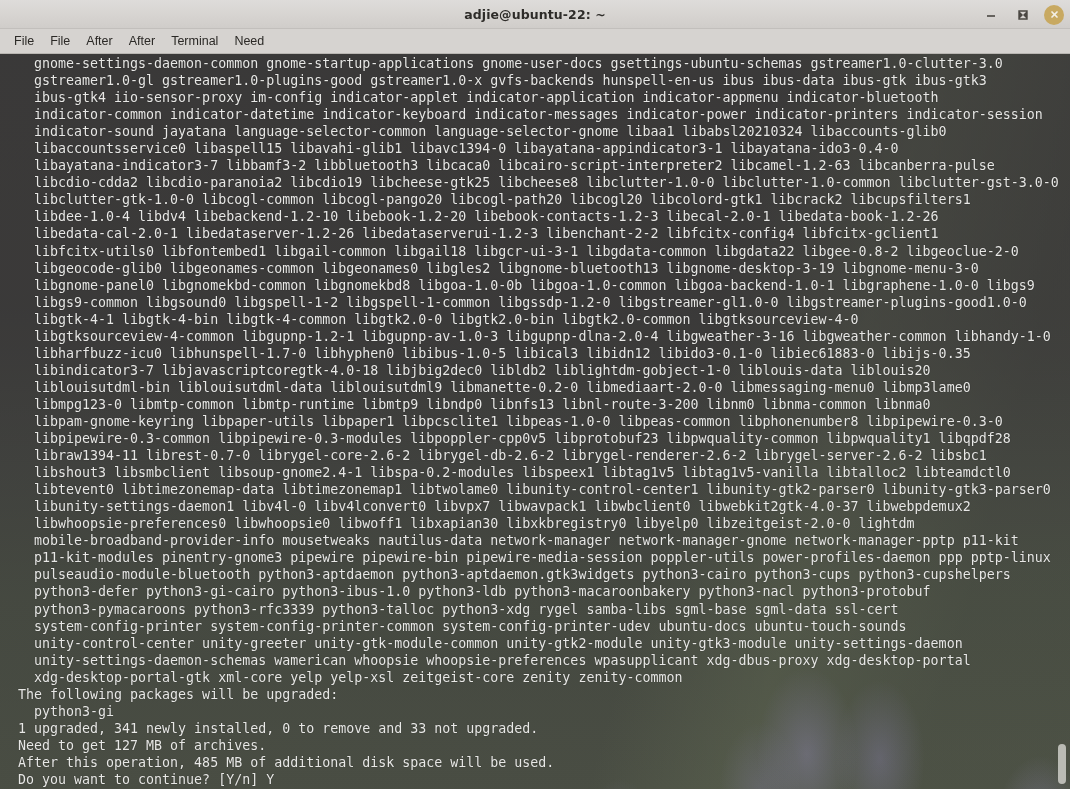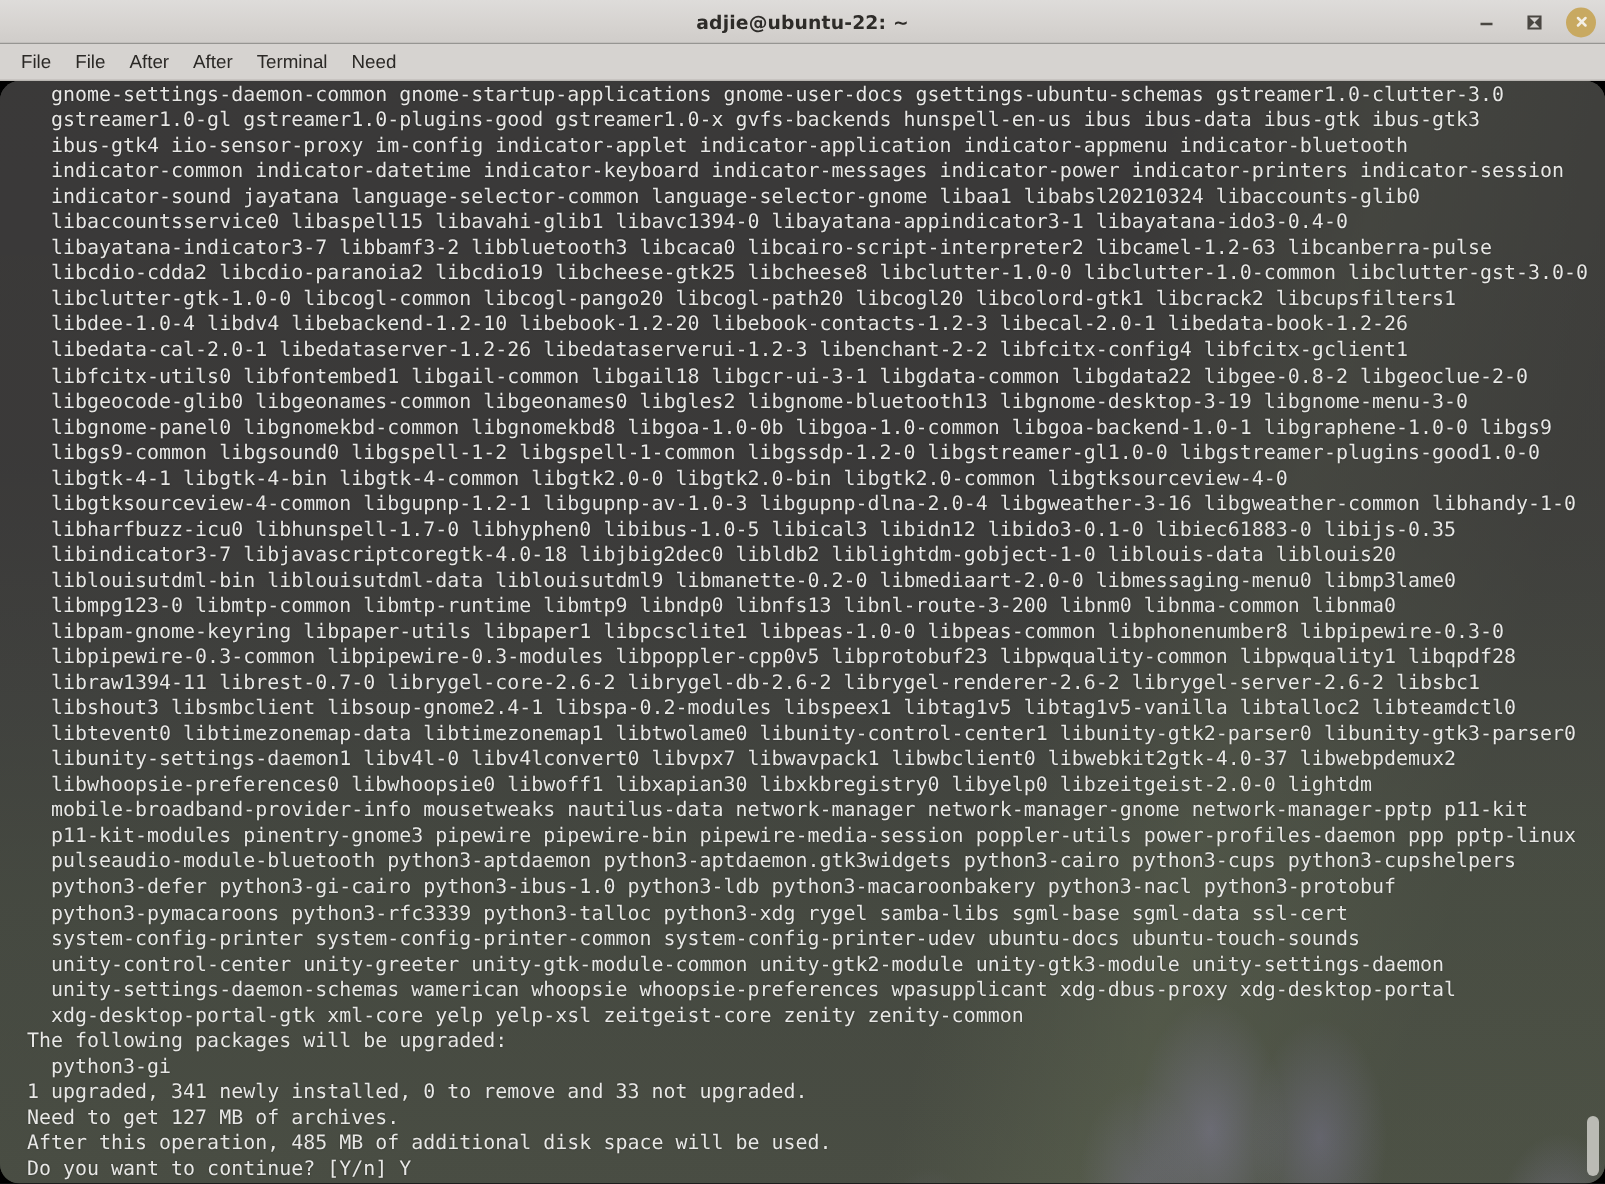--- a/index.html
+++ b/index.html
@@ -92,21 +92,20 @@
     white-space: nowrap;
     user-select: none;
   }
 
   
   #terminal {
     position: relative;
     flex: 1 1 auto;
     overflow: hidden;
     background: #3b3b38;
-    border-radius: 13px;
   }
 
   
   #wallpaper {
     position: absolute;
     inset: 0;
     background:
       radial-gradient(ellipse 70px 120px at 807px 700px, rgba(150,142,186,0.42), rgba(150,142,186,0) 72%),
       radial-gradient(ellipse 62px 110px at 880px 705px, rgba(142,134,180,0.38), rgba(142,134,180,0) 72%),
       radial-gradient(ellipse 55px 90px at 760px 735px, rgba(138,130,175,0.30), rgba(138,130,175,0) 74%),

